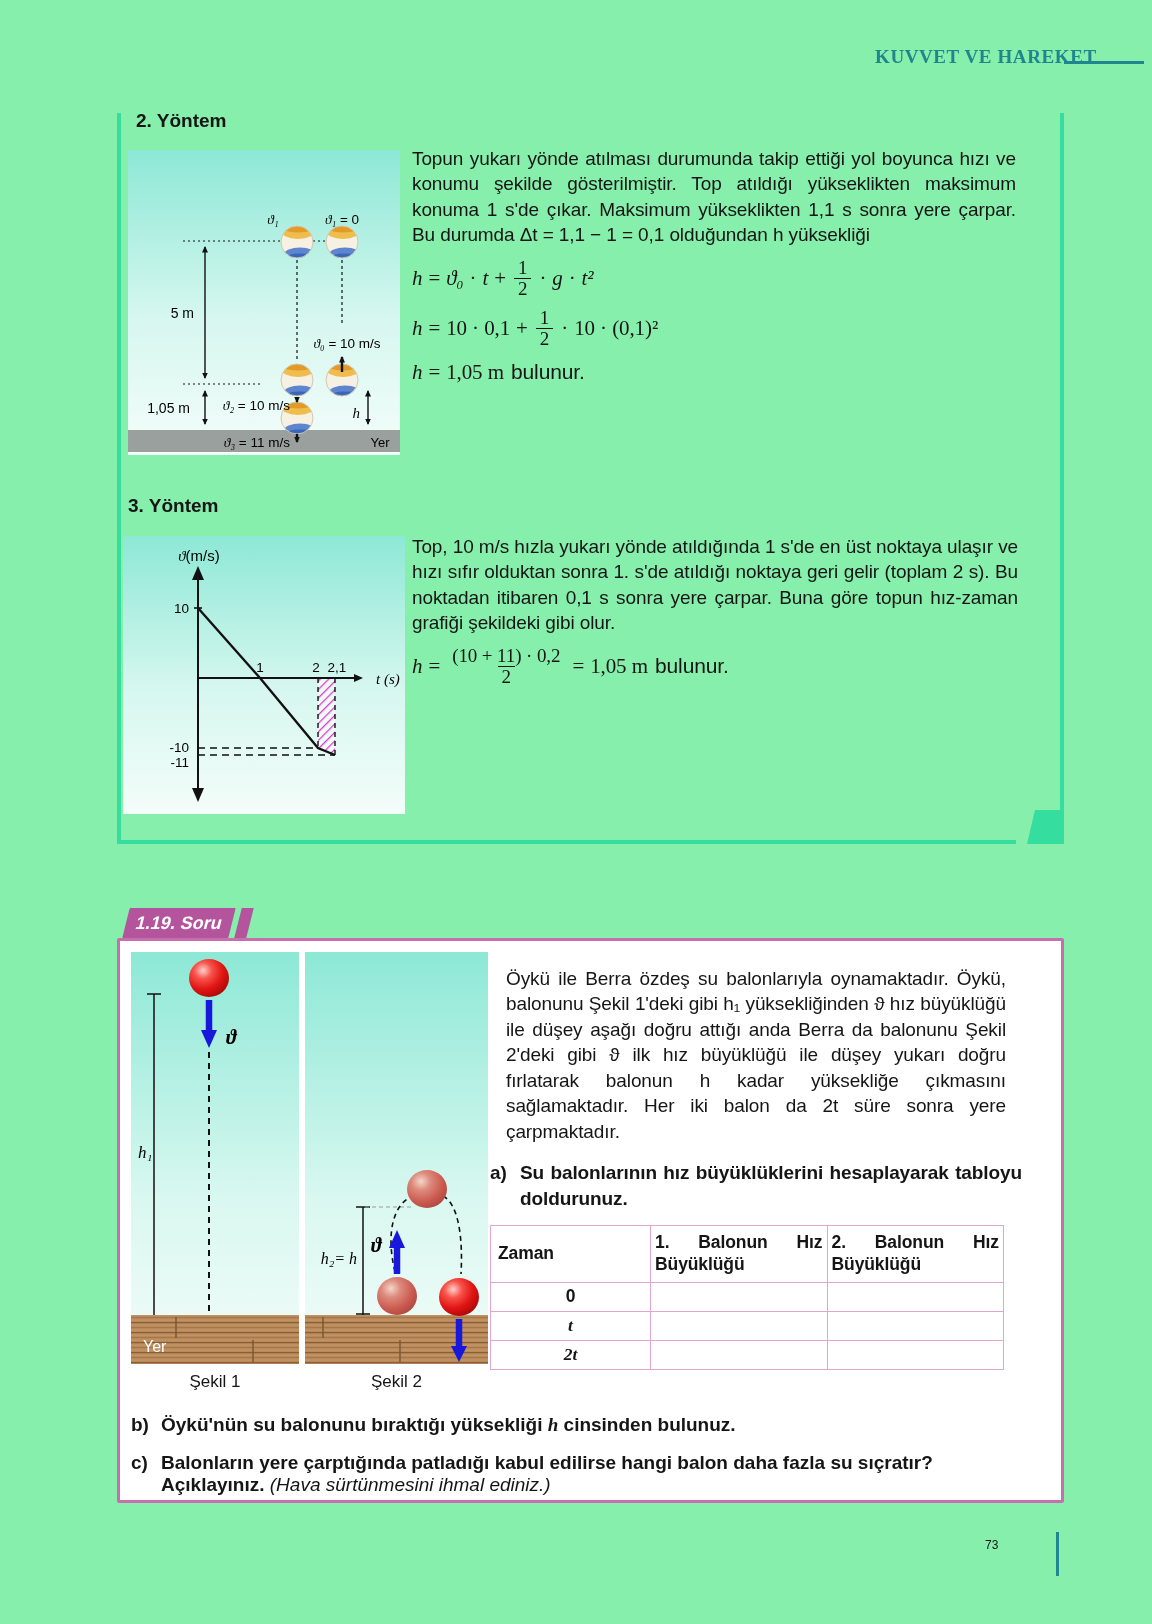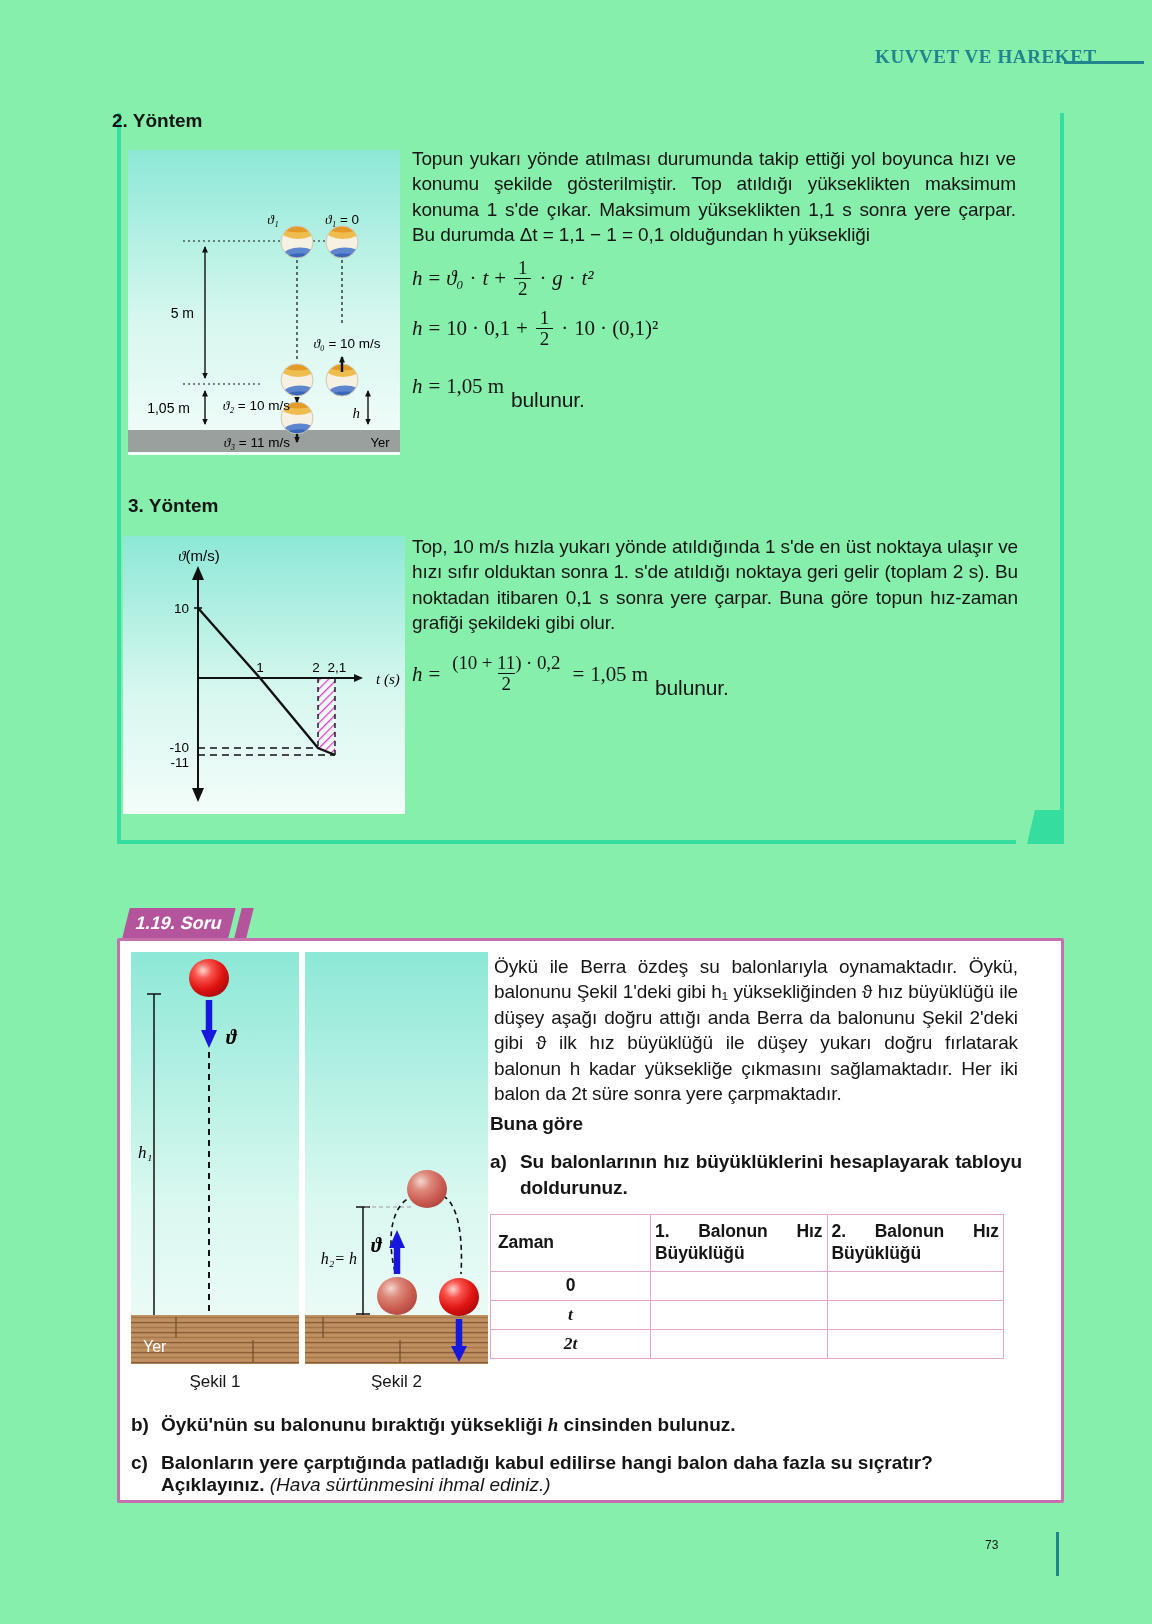--- a/index.html
+++ b/index.html
@@ -34,21 +34,21 @@
 
   
   .formula{display:flex;align-items:center;font-family:var(--serif);font-size:21px;
            margin:7px 0 9px 0;}
   .mi{font-style:italic;}
   .mo{margin:0 6px;}
   .frac{display:inline-flex;flex-direction:column;align-items:center;line-height:1.05;
         font-size:19px;margin:0 2px;}
   .frac .den{border-top:1.6px solid #111;padding:0 4px;}
   .frac .num{padding:0 4px;}
-  .plain{font-family:var(--sans);margin-left:7px;margin-top:28px;}
+  .plain{font-family:var(--sans);margin-left:7px;}
 
   
   .qtab-main{background:var(--magenta);transform:skewX(-14deg);border-radius:1px;}
   .qtab-label{color:#fff;font-weight:bold;font-size:18px;transform:skewX(0);
               display:flex;align-items:center;justify-content:center;height:100%;}
   .qtab-strip{background:var(--magenta);transform:skewX(-14deg);}
 
   .qbox{border:3px solid var(--pink);border-radius:2px;background:#fff;}
 
   .qcol{font-size:19px;line-height:1.34;text-align:justify;letter-spacing:-.1px;}
@@ -77,21 +77,21 @@
 <div id="page">
 
   <div class="abs chapter" style="left:875px;top:46px;">KUVVET VE HAREKET</div>
   <div class="abs chapter-rule" style="left:1064px;top:61px;width:80px;"></div>
 
   <div class="abs mint-v" style="left:117px;top:113px;height:731px;"></div>
   <div class="abs mint-v" style="left:1060px;top:113px;height:731px;"></div>
   <div class="abs mint-h" style="left:117px;top:840px;width:899px;"></div>
   <div class="abs mint-para" style="left:1020px;top:810px;width:44px;height:34px;"></div>
 
-  <div class="abs h-section" style="left:112px;top:110px;">2. Yöntem</div>
+  <div class="abs h-section" style="left:136px;top:110px;">2. Yöntem</div>
 
   <svg class="abs" style="left:128px;top:150px;" width="272" height="305" viewBox="0 0 272 305">
     <defs>
       <linearGradient id="aq1" x1="0" y1="0" x2="0" y2="1">
         <stop offset="0" stop-color="#8de8d6"></stop>
           <stop offset="0.55" stop-color="#d6f7ef"></stop>
         <stop offset="1" stop-color="#f4fdfa"></stop>
       </linearGradient>
       <marker id="ar1" markerWidth="8" markerHeight="8" refX="5.5" refY="3" orient="auto" markerUnits="userSpaceOnUse">
         <path d="M0,0 L6.5,3 L0,6 Z" fill="#111"></path>
@@ -351,22 +351,21 @@
     <text x="66" y="300" font-size="20" font-weight="bold" font-family="Liberation Serif,DejaVu Serif,serif" font-style="italic">ϑ</text>
 
     <line x1="154" y1="367" x2="154" y2="396" stroke="#1718dc" stroke-width="6.5"></line>
     <polygon points="154,410 146,394 162,394" fill="#1718dc"></polygon>
   </svg>
 
   <div class="abs fig-caption" style="left:131px;top:1372px;width:168px;">Şekil 1</div>
   <div class="abs fig-caption" style="left:305px;top:1372px;width:183px;">Şekil 2</div>
 
   <div class="abs qcol" style="left:490px;top:950px;width:532px;">
-    <p style="margin:4px;">Öykü ile Berra özdeş su balonlarıyla oynamaktadır. Öykü, balonunu Şekil 1'deki gibi h₁ yüksekliğinden ϑ hız büyüklüğü ile düşey aşağı doğru attığı anda Berra da balonunu Şekil 2'deki gibi ϑ ilk hız büyüklüğü ile düşey yukarı doğru fırlatarak balonun h kadar yüksekliğe çıkmasını sağlamaktadır. Her iki balon da 2t süre sonra yere çarpmaktadır.</p>
-    <div class="emph">Buna göre</div>
+    <p style="margin:16px;">Öykü ile Berra özdeş su balonlarıyla oynamaktadır. Öykü, balonunu Şekil 1'deki gibi h₁ yüksekliğinden ϑ hız büyüklüğü ile düşey aşağı doğru attığı anda Berra da balonunu Şekil 2'deki gibi ϑ ilk hız büyüklüğü ile düşey yukarı doğru fırlatarak balonun h kadar yüksekliğe çıkmasını sağlamaktadır. Her iki balon da 2t süre sonra yere çarpmaktadır.</p>
 
     <div class="qitem" style="margin-top:13px;">
       <span class="lbl">a)</span>
       <span style="text-align:justify;">Su balonlarının hız büyüklüklerini hesaplayarak tabloyu doldurunuz.</span>
     </div>
 
     <table class="qtable">
       <tbody>
           <tr>
         <th style="width:148px;padding-left:7px;">Zaman</th>

